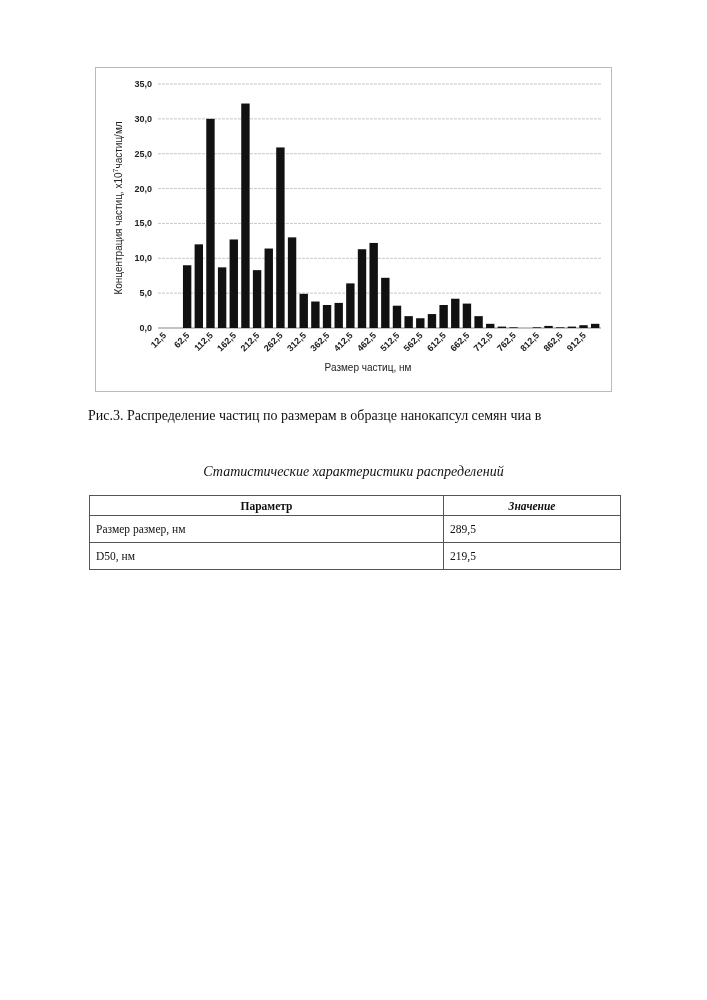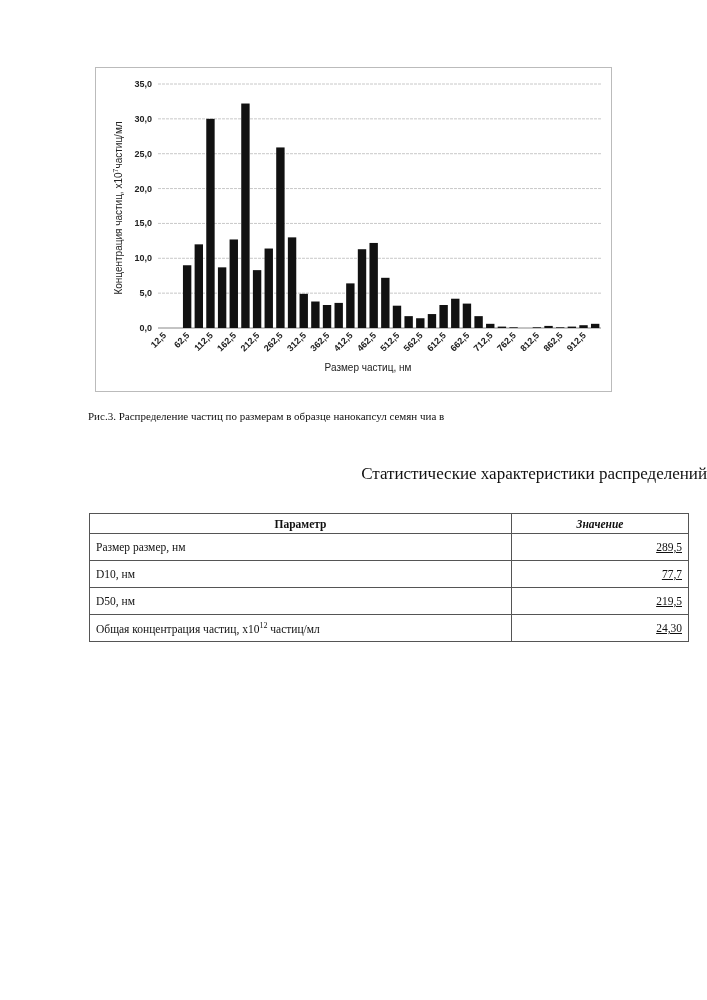--- a/index.html
+++ b/index.html
@@ -1,26 +1,26 @@
 <!DOCTYPE html>
 <html><head>
 <meta charset="utf-8">
 <style>
   html, body { margin: 0; padding: 0; background: #fff; }
   body { width: 707px; height: 1000px; position: relative; overflow: hidden; font-family: "Liberation Serif", serif; color: #111; }
   #chart-frame { position: absolute; left: 95px; top: 67px; width: 517px; height: 325px; border: 1px solid #bbb; box-sizing: border-box; }
   #chart-svg { position: absolute; left: 0; top: 0; }
   .tick-label { font-family: "Liberation Sans", sans-serif; font-size: 9px; font-weight: bold; fill: #222; }
   .axis-title { font-family: "Liberation Sans", sans-serif; font-size: 10px; fill: #222; }
-  .caption { position: absolute; left: 88px; top: 405px; width: 570px; font-size: 11px; line-height: 22px; }
-  .table-title { position: absolute; left: 0; width: 707px; top: 464px; text-align: right; font-size: 17px; }
-  table.stats { position: absolute; left: 89px; top: 495px; width: 600px; border-collapse: collapse; font-size: 11.5px; margin-top: 18px; }
+  .caption { position: absolute; left: 88px; top: 405px; width: 570px; font-size: 14px; line-height: 22px; }
+  .table-title { position: absolute; left: 0; width: 707px; top: 464px; text-align: center; font-size: 14px; font-style: italic; }
+  table.stats { position: absolute; left: 89px; top: 495px; width: 532px; border-collapse: collapse; font-size: 11.5px; }
   table.stats th, table.stats td { border: 1px solid #555; height: 26px; padding: 0 6px; vertical-align: middle; }
   table.stats th { font-weight: bold; height: 19px; }
-  table.stats td.val { text-align: right; width: 164px; text-decoration: underline; }
+  table.stats td.val { text-align: left; width: 164px; }
   table.stats th.val-h { width: 164px; font-style: italic; }
   sup { font-size: 8px; }
 </style>
 </head>
 <body>
 
 <div id="chart-frame">
   <svg id="chart-svg" width="517" height="325" xmlns="http://www.w3.org/2000/svg">
     <g id="grid">
         <line x1="62" x2="505" y1="260" y2="260" stroke="#888" stroke-width="1"></line>
@@ -122,25 +122,17 @@
       <th>Параметр</th>
       <th class="val-h">Значение</th>
     </tr>
   </thead>
   <tbody>
     <tr>
       <td>Размер размер, нм</td>
       <td class="val">289,5</td>
     </tr>
     <tr>
-      <td>D10, нм</td>
-      <td class="val">77,7</td>
-    </tr>
-    <tr>
       <td>D50, нм</td>
       <td class="val">219,5</td>
-    </tr>
-    <tr>
-      <td><span>Общая концентрация частиц, х10</span><sup>12</sup><span> частиц/мл</span></td>
-      <td class="val">24,30</td>
     </tr>
   </tbody>
 </table>
 
 </body></html>

